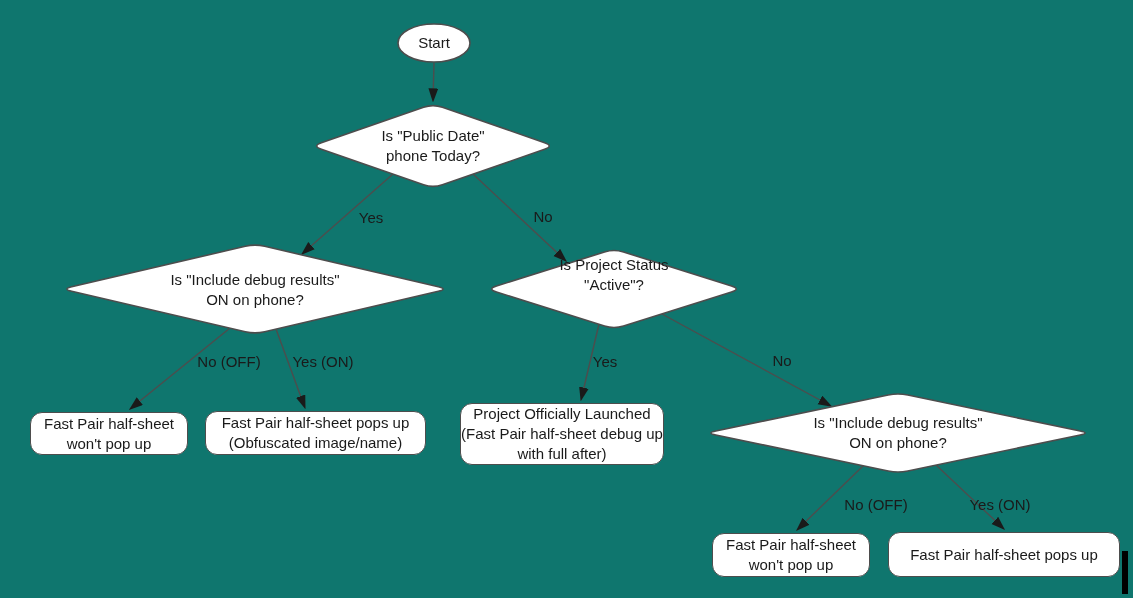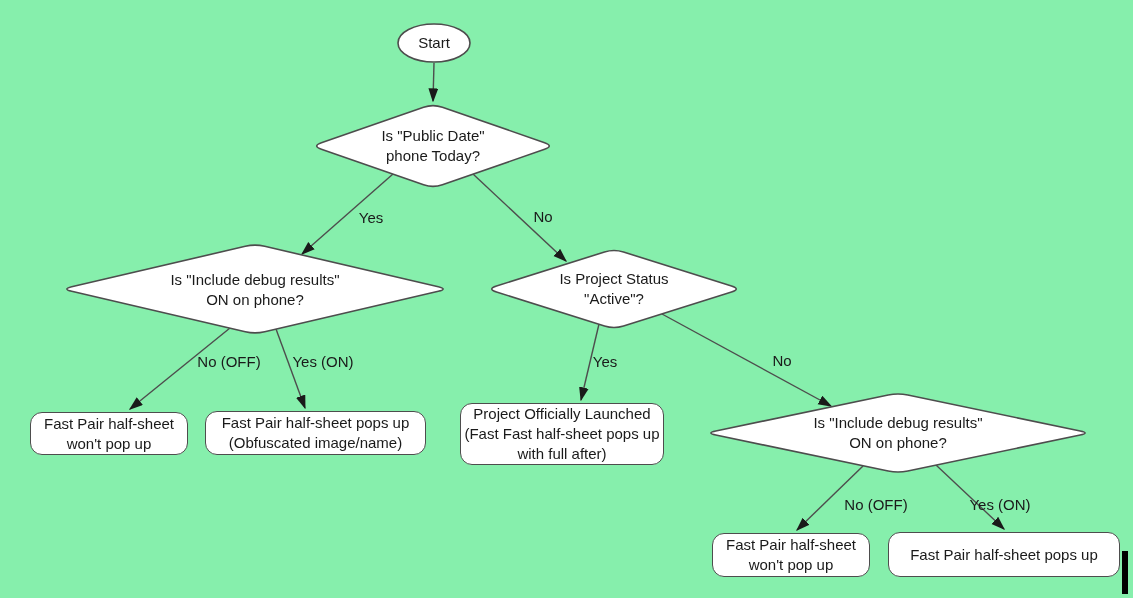--- a/index.html
+++ b/index.html
@@ -1,20 +1,20 @@
 <!DOCTYPE html>
 <html><head>
 <meta charset="utf-8">
 <style>
   html, body { margin: 0; padding: 0; background: #ffffff; }
   .canvas {
     position: relative;
     width: 1133px;
     height: 598px;
-    background: #86efac;
+    background: #0f766e;
     font-family: "Liberation Sans", sans-serif;
     overflow: hidden;
   }
   .canvas svg { position: absolute; left: 0; top: 0; }
   .shape { fill: #ffffff; stroke: #4d4d4d; stroke-width: 1.6; }
   .edge  { stroke: #4d4d4d; stroke-width: 1.4; fill: none; marker-end: url(#arrowhead); }
   .node-text, .edge-label {
     position: absolute;
     transform: translate(-50%, -50%);
     text-align: center;
@@ -80,21 +80,21 @@
   <div class="node-text" style="left:433px; top:146px;">
     <div>Is "Public Date"</div>
     <div>phone Today?</div>
   </div>
 
   <div class="node-text" style="left:255px; top:290px;">
     <div>Is "Include debug results"</div>
     <div>ON on phone?</div>
   </div>
 
-  <div class="node-text" style="left:614px; top:289px;">
+  <div class="node-text" style="left:614px; top:275px;">
     <div>Is Project Status</div>
     <div>"Active"?</div>
   </div>
 
   <div class="node-text" style="left:898px; top:433px;">
     <div>Is "Include debug results"</div>
     <div>ON on phone?</div>
   </div>
 
   <div class="edge-label" style="left:371px; top:218px;">Yes</div>
@@ -111,21 +111,21 @@
     <div>won't pop up</div>
   </div>
 
   <div class="terminal" style="left:205px; top:411px; width:221px; height:44px;">
     <div>Fast Pair half-sheet pops up</div>
     <div>(Obfuscated image/name)</div>
   </div>
 
   <div class="terminal" style="left:460px; top:403px; width:204px; height:62px;">
     <div>Project Officially Launched</div>
-    <div>(Fast Fast half-sheet pops up</div>
+    <div>(Fast Pair half-sheet debug up</div>
     <div>with full after)</div>
   </div>
 
   <div class="terminal" style="left:712px; top:533px; width:158px; height:44px;">
     <div>Fast Pair half-sheet</div>
     <div>won't pop up</div>
   </div>
 
   <div class="terminal" style="left:888px; top:532px; width:232px; height:45px;">
     <div>Fast Pair half-sheet pops up</div>

